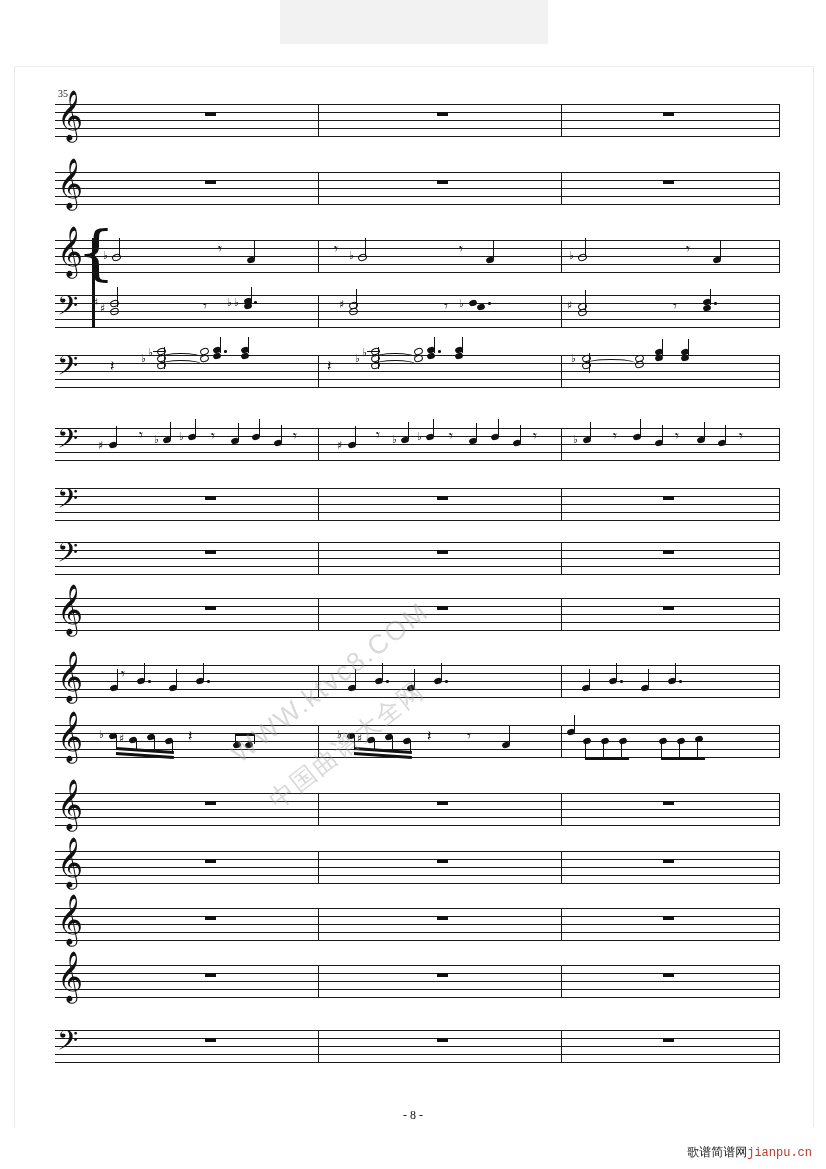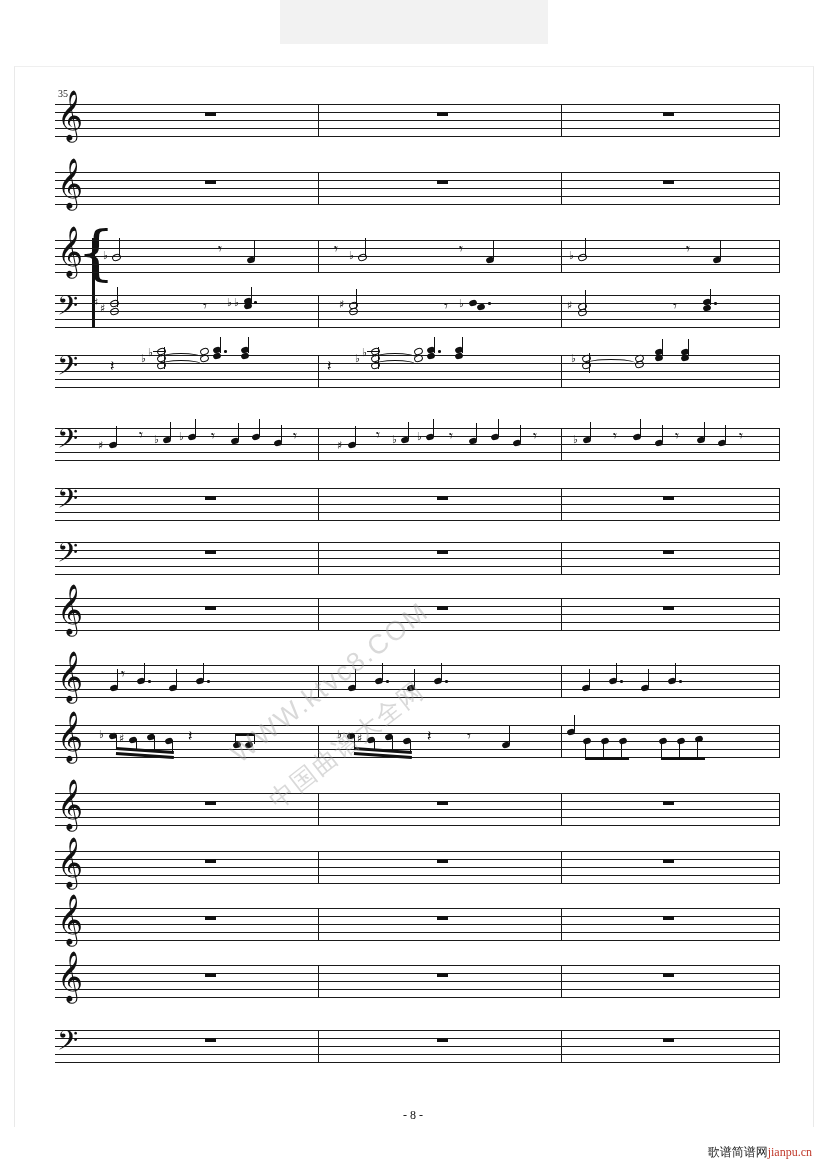--- a/index.html
+++ b/index.html
@@ -199,21 +199,21 @@
     right: 10px;
     bottom: 6px;
     background: #ffffff;
     padding: 2px 4px;
     font-size: 12px;
     color: #333;
     font-family: "DejaVu Sans", sans-serif;
     white-space: nowrap;
   }
   #footer-badge .cn { color: #222; }
-  #footer-badge .dom { color: #c0392b; font-family: Liberation Serif, serif; }
+  #footer-badge .dom { color: #c0392b; font-family: Liberation Mono, monospace; }
 </style>
 </head>
 <body>
 
 <div id="page">
 
   <div id="top-smudge"></div>
   <div id="page-frame"></div>
 
   <div class="measure-number" style="left:58px; top:88px;">35</div>

